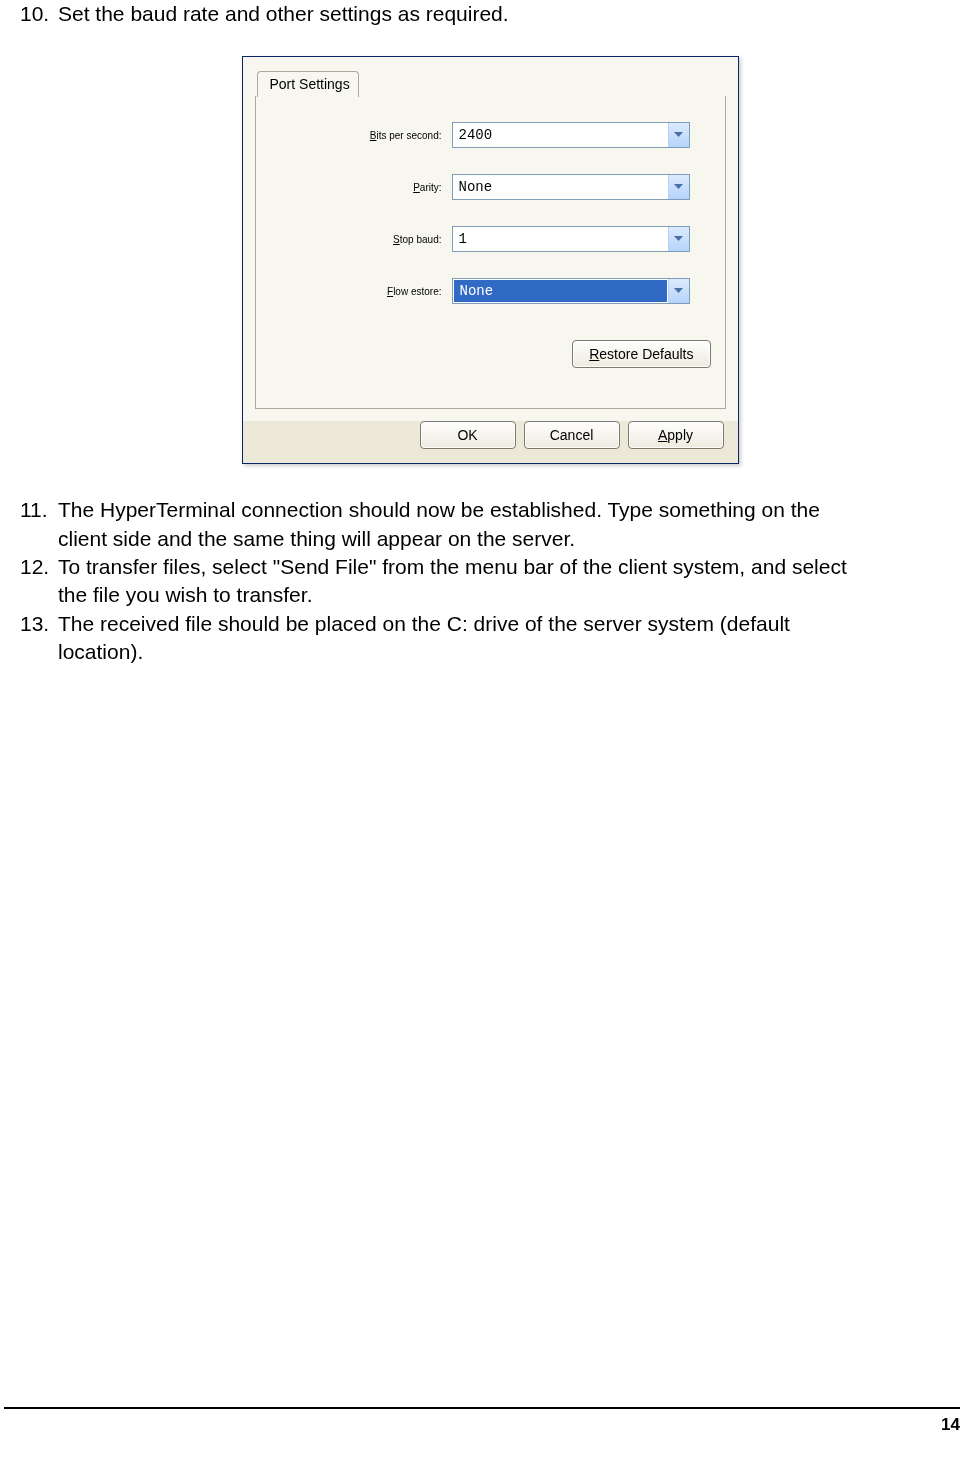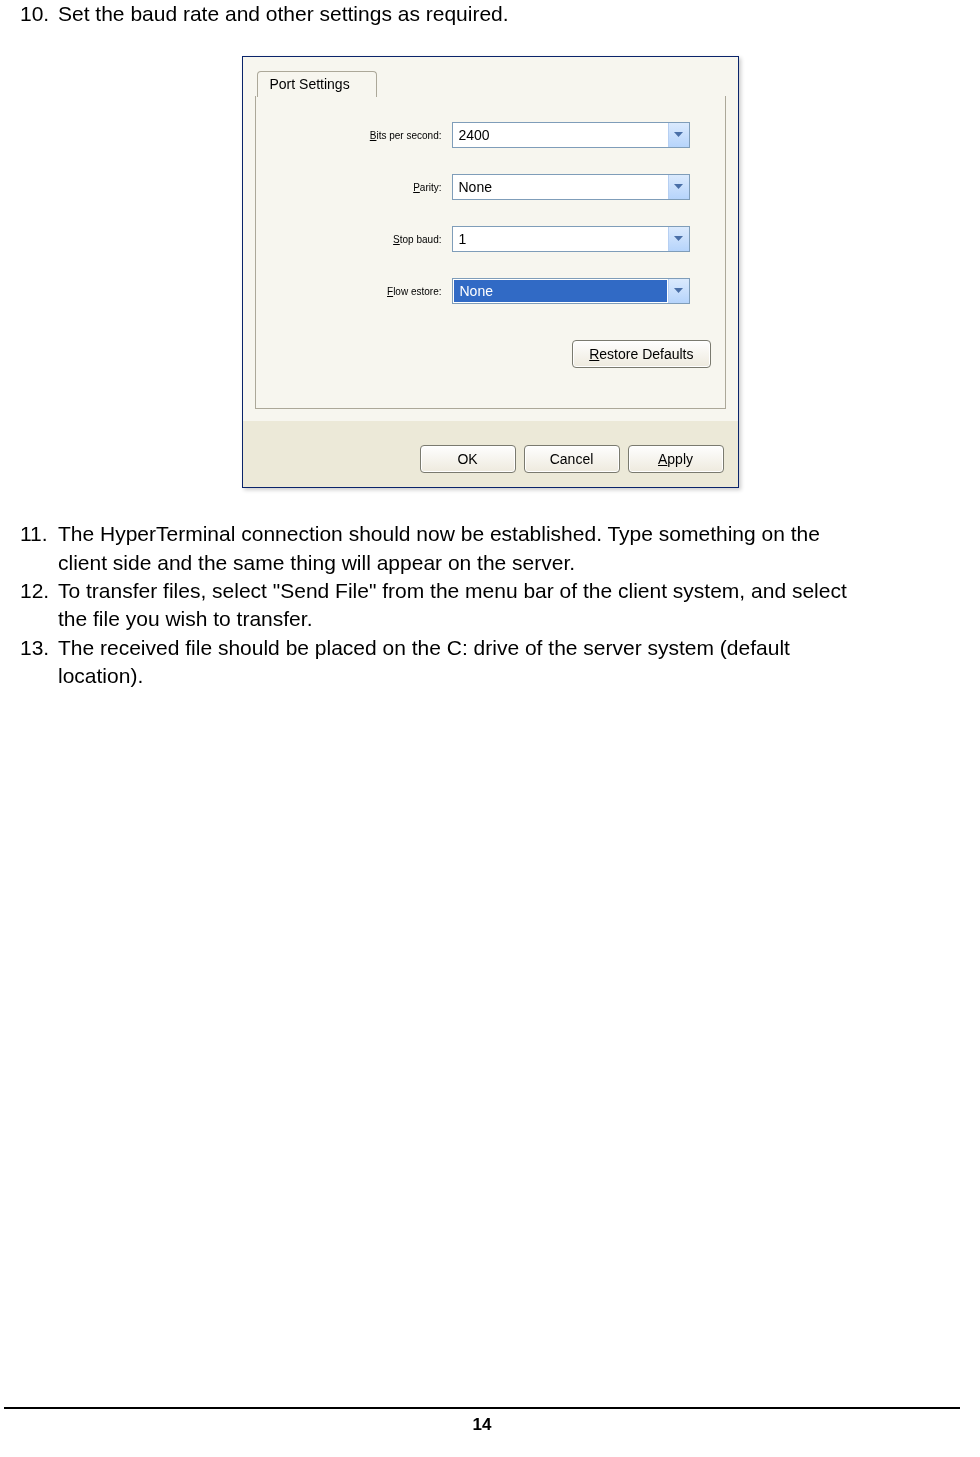--- a/index.html
+++ b/index.html
@@ -63,21 +63,21 @@
       position: relative;
     }
     .tab {
       position: relative;
       top: 1px;
       display: inline-block;
       background: #f7f6ef;
       border: 1px solid #aca899;
       border-bottom: none;
       border-radius: 4px 4px 0 0;
-      padding: 4px 26px 5px 12px;
+      padding: 4px 8px 5px 12px;
       font-size: 14px;
       font-family: Tahoma, Arial, sans-serif;
       margin-left: 2px;
     }
     .tab-area { border: 1px solid #aca899; border-top: none; background:#f7f6ef; padding: 26px 14px 40px 14px; }
 
     .field-row {
       display: flex;
       align-items: center;
       margin-bottom: 26px;
@@ -100,20 +100,21 @@
       align-items: stretch;
       font-size: 14px;
       font-family: Tahoma, Arial, sans-serif;
     }
     .combo-text {
       flex: 1;
       padding: 3px 6px;
       display: flex;
       align-items: center;
       overflow: hidden;
+      font-family: Liberation Mono, monospace;
     }
     .combo.selected .combo-text {
       background: #316ac5;
       color: #fff;
       margin: 1px;
     }
     .combo-btn {
       width: 21px;
       background: linear-gradient(to bottom,#dbeafd,#b6d4fb);
       border-left: 1px solid #b6cff2;
@@ -137,32 +138,32 @@
       box-shadow: inset 0 0 0 1px #fff;
       display: inline-flex;
       align-items: center;
       justify-content: center;
     }
     .xp-btn .ul { text-decoration: underline; }
     .dialog-buttons {
       display: flex;
       justify-content: flex-end;
       gap: 8px;
-      padding: 24px 14px 14px 14px;
+      padding: 0 14px 14px 14px;
       background: #ece9d8;
     }
     .dialog-buttons .xp-btn { width: 96px; padding: 0; }
 
     
     .page-footer {
       position: absolute;
       bottom: 22px;
       left: 4px;
       right: 20px;
-      text-align: center;
+      text-align: right;
     }
     .page-footer hr {
       border: none;
       border-top: 2px solid #000;
       margin-bottom: 6px;
     }
     .page-number {
       font-family: Arial, sans-serif;
       font-weight: bold;
       font-size: 17px;

